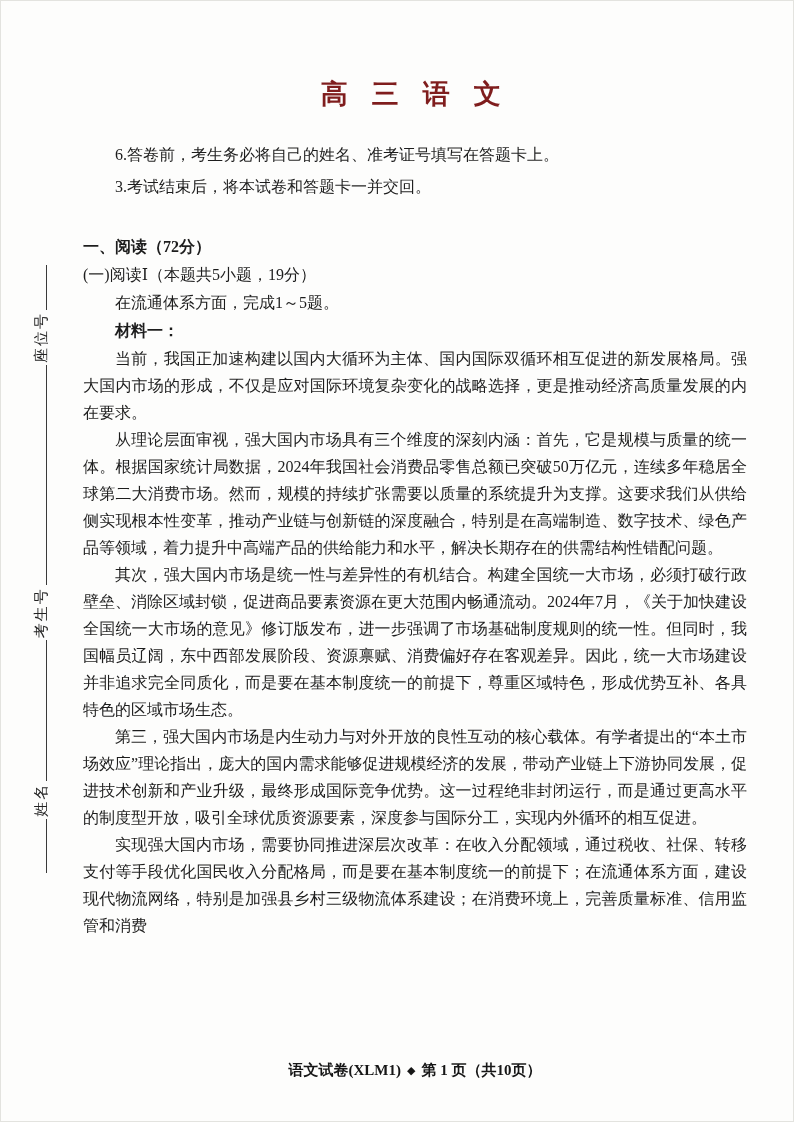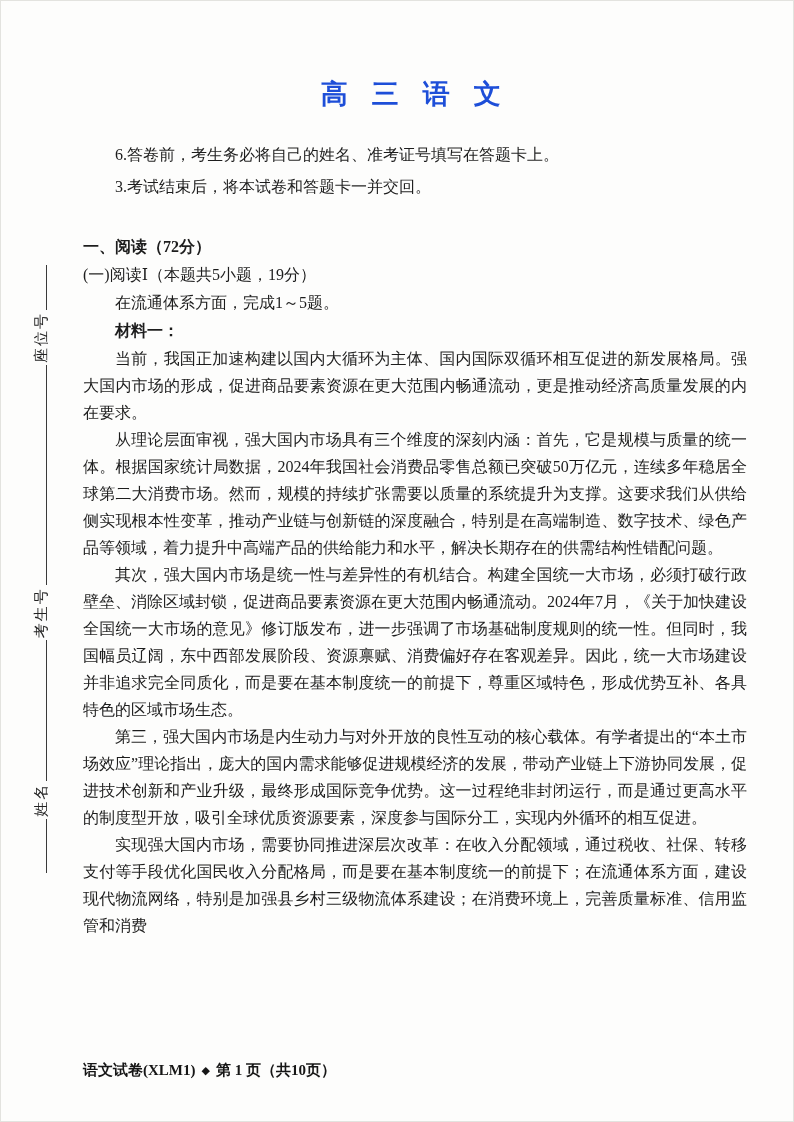--- a/index.html
+++ b/index.html
@@ -22,21 +22,21 @@
     left: 83px;
     right: 47px;
     top: 76px;
   }
   .exam-title {
     text-align: center;
     font-size: 27px;
     font-weight: bold;
     letter-spacing: 0.32em;
     margin-bottom: 28px;
-    color: #1d4ed8;
+    color: #7f1d1d;
   }
   .notice-heading {
     font-size: 16px;
     font-weight: bold;
     line-height: 29px;
   }
   .notice-item {
     font-size: 16px;
     line-height: 29px;
     text-indent: 2em;
@@ -69,20 +69,21 @@
     font-size: 16px;
     line-height: 27px;
     text-indent: 2em;
     text-align: justify;
   }
   .footer {
     position: absolute;
     left: 83px;
     right: 47px;
     bottom: 42px;
+    text-align: center;
     font-size: 15px;
     font-weight: bold;
     color: #161616;
   }
   .footer .sep {
     display: inline-block;
     margin: 0 6px;
     font-size: 11px;
     vertical-align: 1px;
   }
@@ -137,21 +138,21 @@
     <div class="exam-title">高 三 语 文</div>
 
     <div class="notice-item">6.答卷前，考生务必将自己的姓名、准考证号填写在答题卡上。</div>
     <div class="notice-item last">3.考试结束后，将本试卷和答题卡一并交回。</div>
 
     <div class="section-title">一、阅读（72分）</div>
     <div class="subsection-title">(一)阅读Ⅰ（本题共5小题，19分）</div>
     <div class="instruction">在流通体系方面，完成1～5题。</div>
     <div class="material-label">材料一：</div>
 
-    <p class="para">当前，我国正加速构建以国内大循环为主体、国内国际双循环相互促进的新发展格局。强大国内市场的形成，促进商品要素资源在更大范围内畅通流动，更是推动经济高质量发展的内在要求。</p>
+    <p class="para">当前，我国正加速构建以国内大循环为主体、国内国际双循环相互促进的新发展格局。强大国内市场的形成，不仅是应对国际环境复杂变化的战略选择，更是推动经济高质量发展的内在要求。</p>
     <p class="para">从理论层面审视，强大国内市场具有三个维度的深刻内涵：首先，它是规模与质量的统一体。根据国家统计局数据，2024年我国社会消费品零售总额已突破50万亿元，连续多年稳居全球第二大消费市场。然而，规模的持续扩张需要以质量的系统提升为支撑。这要求我们从供给侧实现根本性变革，推动产业链与创新链的深度融合，特别是在高端制造、数字技术、绿色产品等领域，着力提升中高端产品的供给能力和水平，解决长期存在的供需结构性错配问题。</p>
     <p class="para">其次，强大国内市场是统一性与差异性的有机结合。构建全国统一大市场，必须打破行政壁垒、消除区域封锁，促进商品要素资源在更大范围内畅通流动。2024年7月，《关于加快建设全国统一大市场的意见》修订版发布，进一步强调了市场基础制度规则的统一性。但同时，我国幅员辽阔，东中西部发展阶段、资源禀赋、消费偏好存在客观差异。因此，统一大市场建设并非追求完全同质化，而是要在基本制度统一的前提下，尊重区域特色，形成优势互补、各具特色的区域市场生态。</p>
     <p class="para">第三，强大国内市场是内生动力与对外开放的良性互动的核心载体。有学者提出的“本土市场效应”理论指出，庞大的国内需求能够促进规模经济的发展，带动产业链上下游协同发展，促进技术创新和产业升级，最终形成国际竞争优势。这一过程绝非封闭运行，而是通过更高水平的制度型开放，吸引全球优质资源要素，深度参与国际分工，实现内外循环的相互促进。</p>
     <p class="para">实现强大国内市场，需要协同推进深层次改革：在收入分配领域，通过税收、社保、转移支付等手段优化国民收入分配格局，而是要在基本制度统一的前提下；在流通体系方面，建设现代物流网络，特别是加强县乡村三级物流体系建设；在消费环境上，完善质量标准、信用监管和消费</p>
 
   </div>
 
   <div class="footer">
     <span>语文试卷(XLM1)</span><span class="sep">◆</span><span>第 1 页（共10页）</span>
   </div>

